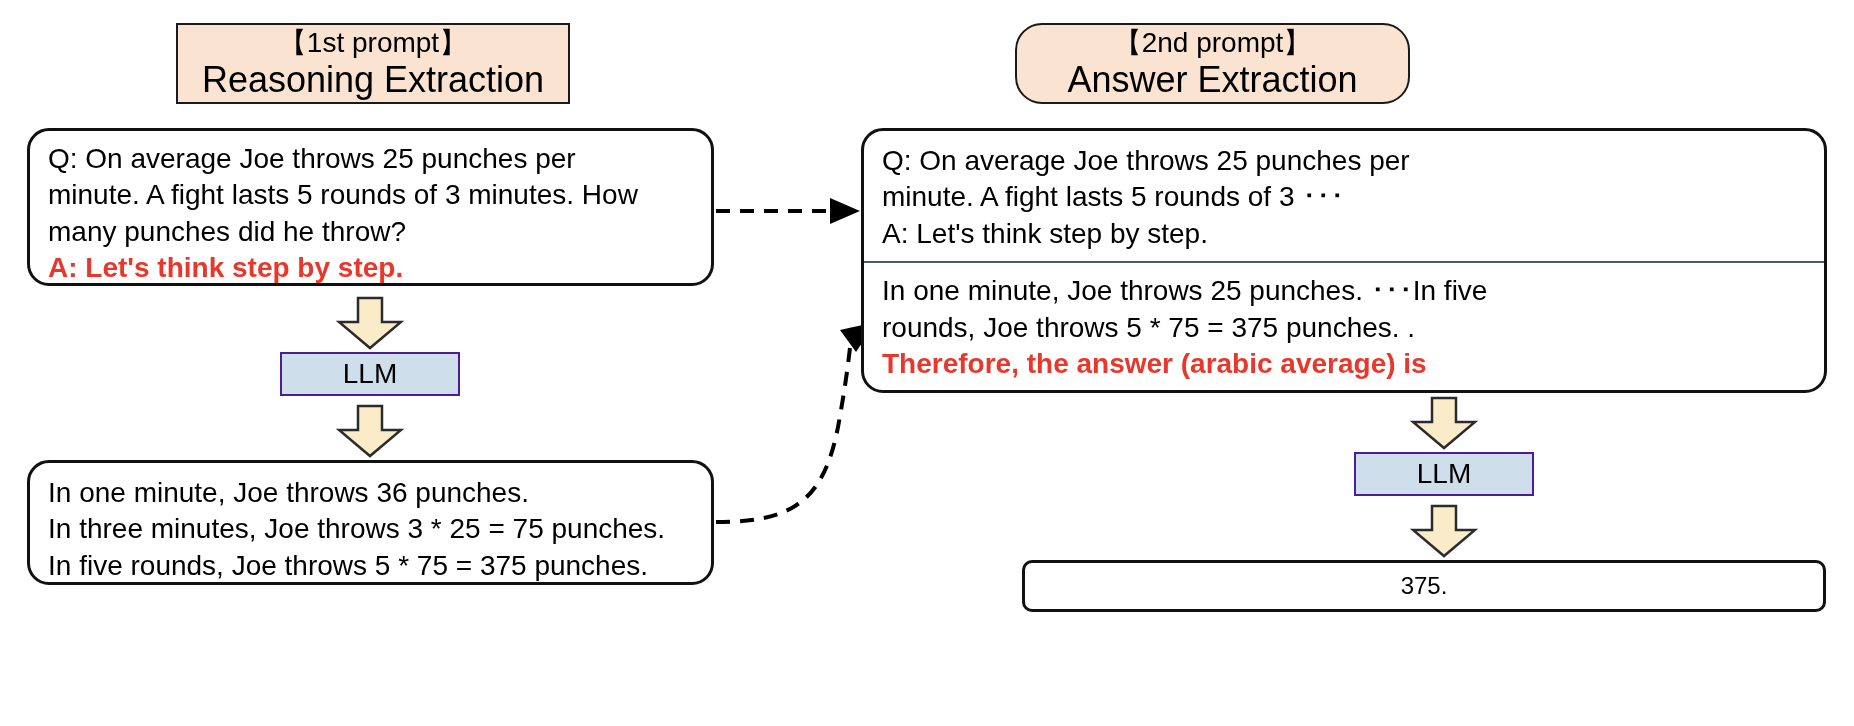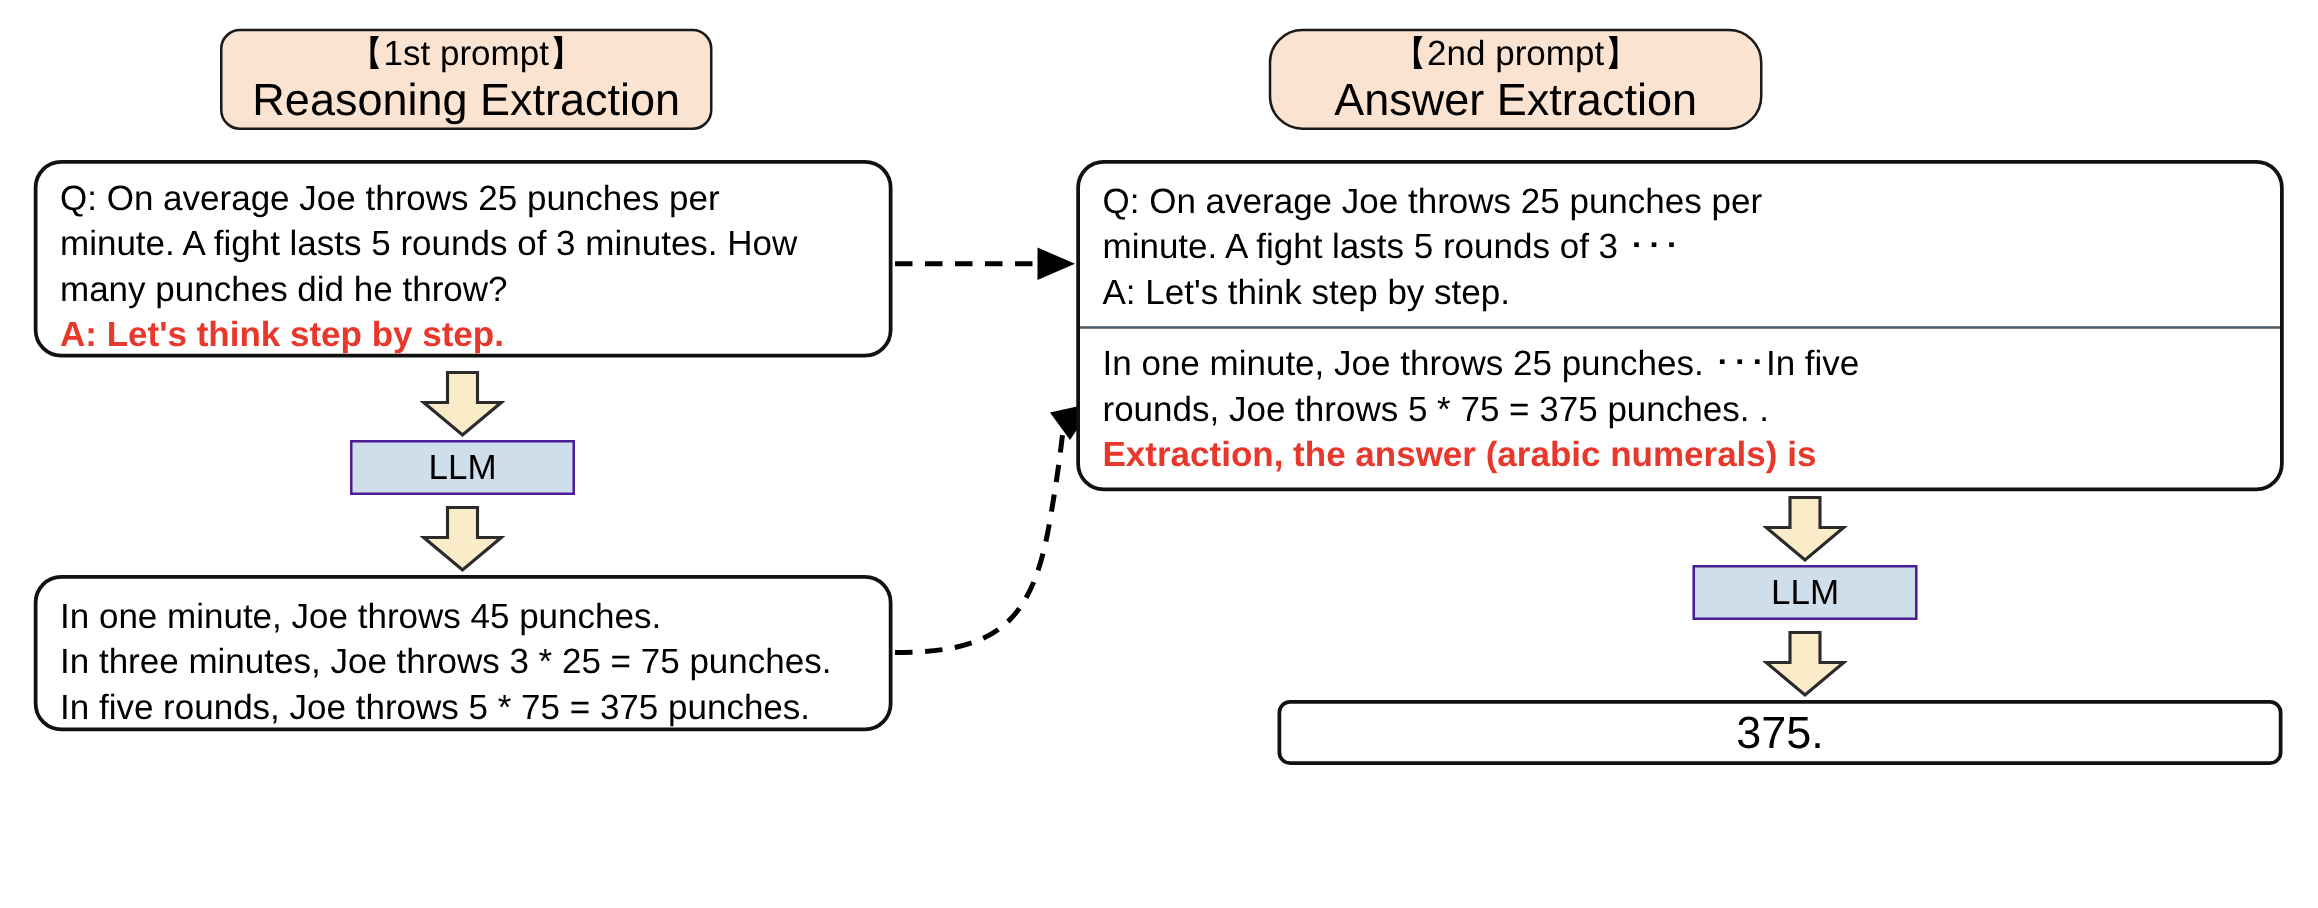--- a/index.html
+++ b/index.html
@@ -64,21 +64,21 @@
     color: #e8382b;
     font-weight: 700;
   }
   .rbox.answer-box {
     display: flex;
     align-items: center;
     justify-content: center;
     padding: 0;
   }
   .rbox.answer-box .tline {
-    font-size: 36px;
+    font-size: 24px;
   }
 
   
   .hr-sep {
     border-top: 2px solid #4a5a66;
     margin: 9px -18px 10px -18px;
   }
 
   
   .llm {
@@ -102,21 +102,21 @@
   .connector {
     position: absolute;
     pointer-events: none;
   }
 </style>
 </head>
 <body>
 
 <div id="canvas">
 
-  <div class="banner" style="left:176px; top:23px; width:394px; height:81px;border-radius:16px;">
+  <div class="banner" style="left:176px; top:23px; width:394px; height:81px;">
     <span class="line1">【1st prompt】</span>
     <span class="line2">Reasoning Extraction</span>
   </div>
 
   <div class="rbox" style="left:27px; top:128px; width:687px; height:158px;">
     <div class="tline">Q: On average Joe throws 25 punches per</div>
     <div class="tline">minute.  A fight lasts 5 rounds of 3 minutes.  How</div>
     <div class="tline">many punches did he throw?</div>
     <div class="tline red">A: Let's think step by step.</div>
   </div>
@@ -131,21 +131,21 @@
     <span>LLM</span>
   </div>
 
   <div class="fatarrow" style="left:336px; top:404px; width:68px; height:54px;">
     <svg width="68" height="54" viewBox="0 0 68 54">
       <polygon points="22,2 46,2 46,26 65,26 34,52 3,26 22,26" fill="#faecc8" stroke="#2b2b2b" stroke-width="2.5" stroke-linejoin="miter"></polygon>
     </svg>
   </div>
 
   <div class="rbox" style="left:27px; top:460px; width:687px; height:125px; padding-top:12px;">
-    <div class="tline">In one minute, Joe throws 45 punches.</div>
+    <div class="tline">In one minute, Joe throws 36 punches.</div>
     <div class="tline">In three minutes, Joe throws 3 * 25 = 75 punches.</div>
     <div class="tline">In five rounds, Joe throws 5 * 75 = 375 punches.</div>
   </div>
 
   <svg class="connector" style="left:714px; top:186px; width:150px; height:50px;" width="150" height="50" viewBox="0 0 150 50">
     <line x1="2" y1="25" x2="118" y2="25" stroke="#000000" stroke-width="4" stroke-dasharray="14,10"></line>
     <polygon points="116,12 146,25 116,38" fill="#000000"></polygon>
   </svg>
 
   <svg class="connector" style="left:700px; top:300px; width:180px; height:240px;" width="180" height="240" viewBox="0 0 180 240">
@@ -160,21 +160,21 @@
 
   <div class="rbox" style="left:861px; top:128px; width:966px; height:265px; padding-top:12px;">
     <div class="tline">Q: On average Joe throws 25 punches per</div>
     <div class="tline">minute.  A fight lasts 5 rounds of 3 ･･･</div>
     <div class="tline">A: Let's think step by step.</div>
 
     <div class="hr-sep"></div>
 
     <div class="tline">In one minute, Joe throws 25 punches. ･･･In five</div>
     <div class="tline">rounds, Joe throws 5 * 75 = 375 punches. .</div>
-    <div class="tline red">Extraction, the answer (arabic numerals) is</div>
+    <div class="tline red">Therefore, the answer (arabic average) is</div>
   </div>
 
   <div class="fatarrow" style="left:1410px; top:396px; width:68px; height:54px;">
     <svg width="68" height="54" viewBox="0 0 68 54">
       <polygon points="22,2 46,2 46,26 65,26 34,52 3,26 22,26" fill="#faecc8" stroke="#2b2b2b" stroke-width="2.5" stroke-linejoin="miter"></polygon>
     </svg>
   </div>
 
   <div class="llm" style="left:1354px; top:452px; width:180px; height:44px;">
     <span>LLM</span>

